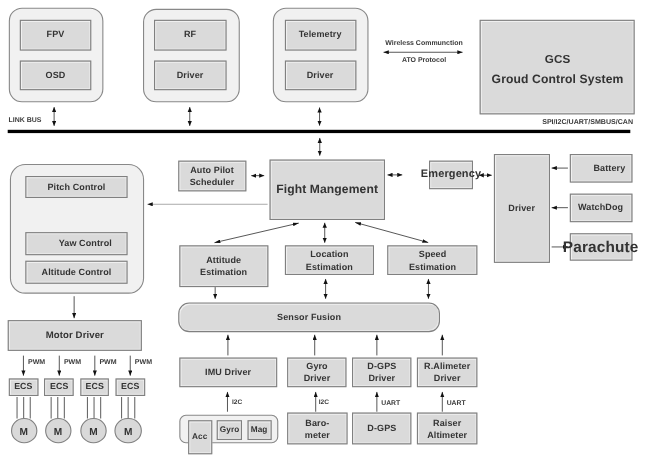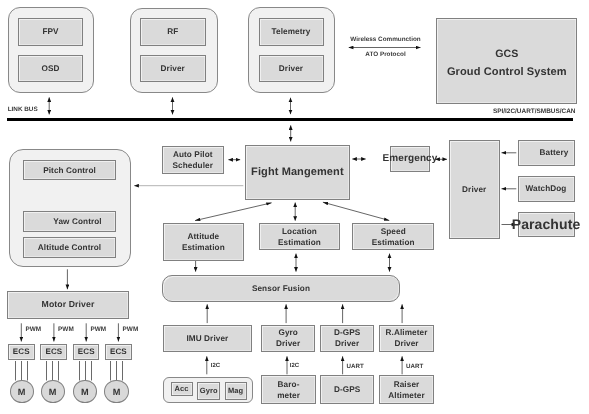--- a/index.html
+++ b/index.html
@@ -237,21 +237,21 @@
   <span>R.Alimeter</span>
   <span>Driver</span>
 </div>
 
 <div class="lbl" style="left:210.8px;top:362.7px;font-size:6px;">I2C</div>
 <div class="lbl" style="left:289.8px;top:362.7px;font-size:6px;">I2C</div>
 <div class="lbl" style="left:346.6px;top:362.7px;font-size:6.2px;">UART</div>
 <div class="lbl" style="left:406.1px;top:362.7px;font-size:6.2px;">UART</div>
 
 <div class="panel" style="left:162.9px;top:377px;width:90.3px;height:26.3px;border-radius:6px;"></div>
-<div class="box" style="left:170.5px;top:381.9px;width:22.1px;height:14px;font-size:7.5px;">
+<div class="box" style="left:170.5px;top:381.9px;width:22.1px;height:31px;font-size:7.5px;">
       <span>Acc</span>
     </div>
 <div class="box" style="left:197.4px;top:381.9px;width:22.6px;height:17.7px;font-size:7.5px;">
       <span>Gyro</span>
     </div>
 <div class="box" style="left:224.5px;top:381.9px;width:22.1px;height:17.7px;font-size:7.5px;">
       <span>Mag</span>
     </div>
 
 <div class="box" style="left:261.2px;top:375.1px;width:54.7px;height:29px;font-size:8.2px;">

